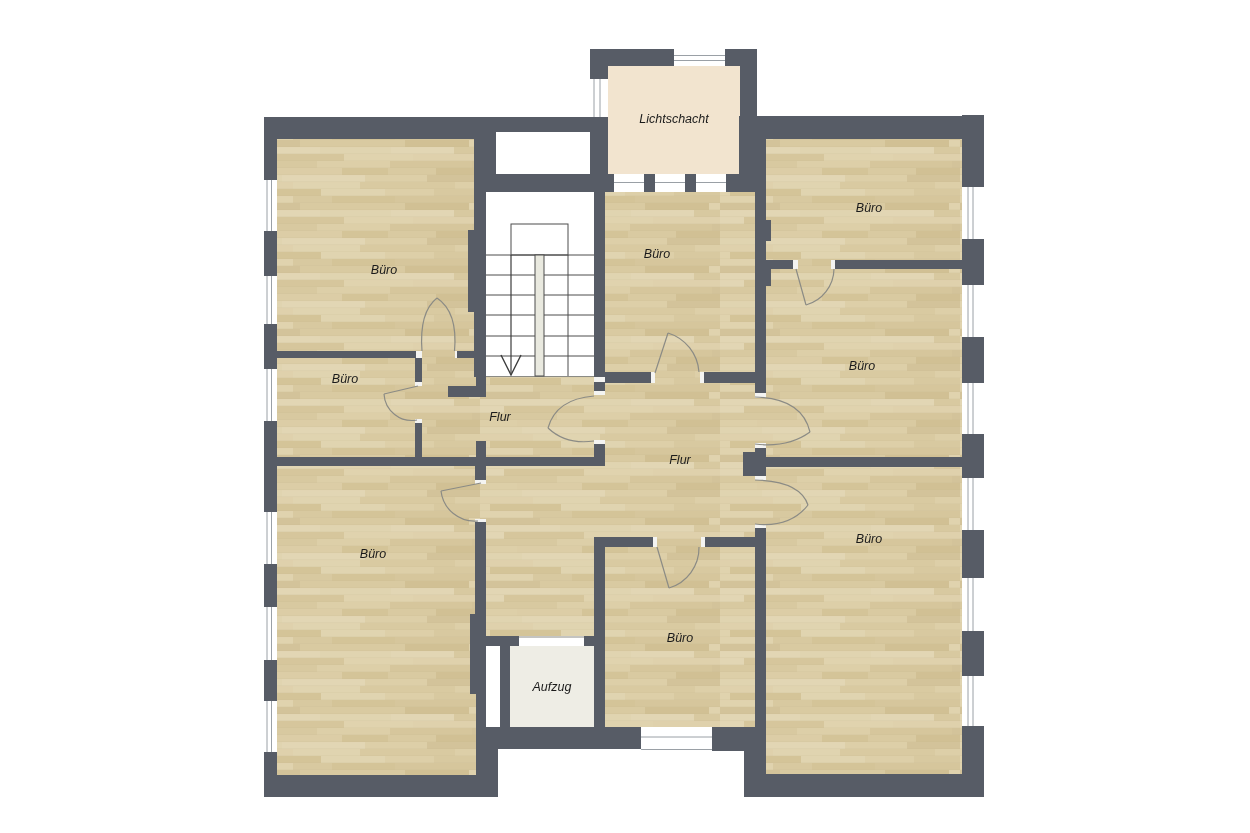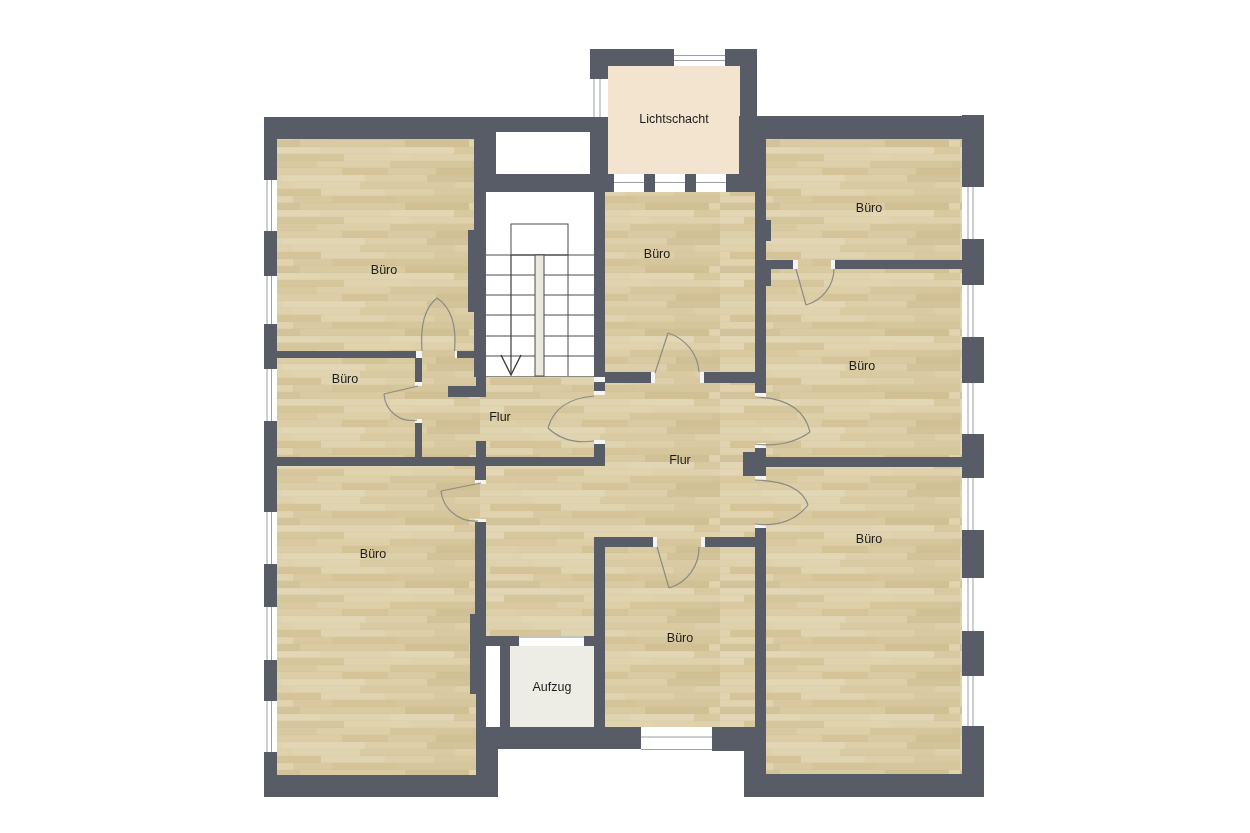--- a/index.html
+++ b/index.html
@@ -1,16 +1,16 @@
 <!DOCTYPE html>
 <html><head>
 <meta charset="utf-8">
 <style>
 html,body{margin:0;padding:0;background:#ffffff;}
-#plan{width:1158px;height:833px;position:relative;}
+#plan{width:1158px;height:833px;position:relative;font-style:italic;}
 </style>
 </head>
 <body>
 
 <div id="plan">
 <svg width="1250" height="833" viewBox="0 0 1250 833">
       <defs>
         <pattern id="wd" width="240" height="63" patternUnits="userSpaceOnUse">
           <rect width="240" height="63" fill="#d7c8a0"></rect>
           <rect x="-40" y="0" width="50" height="7" fill="#e0d3ae"></rect>

